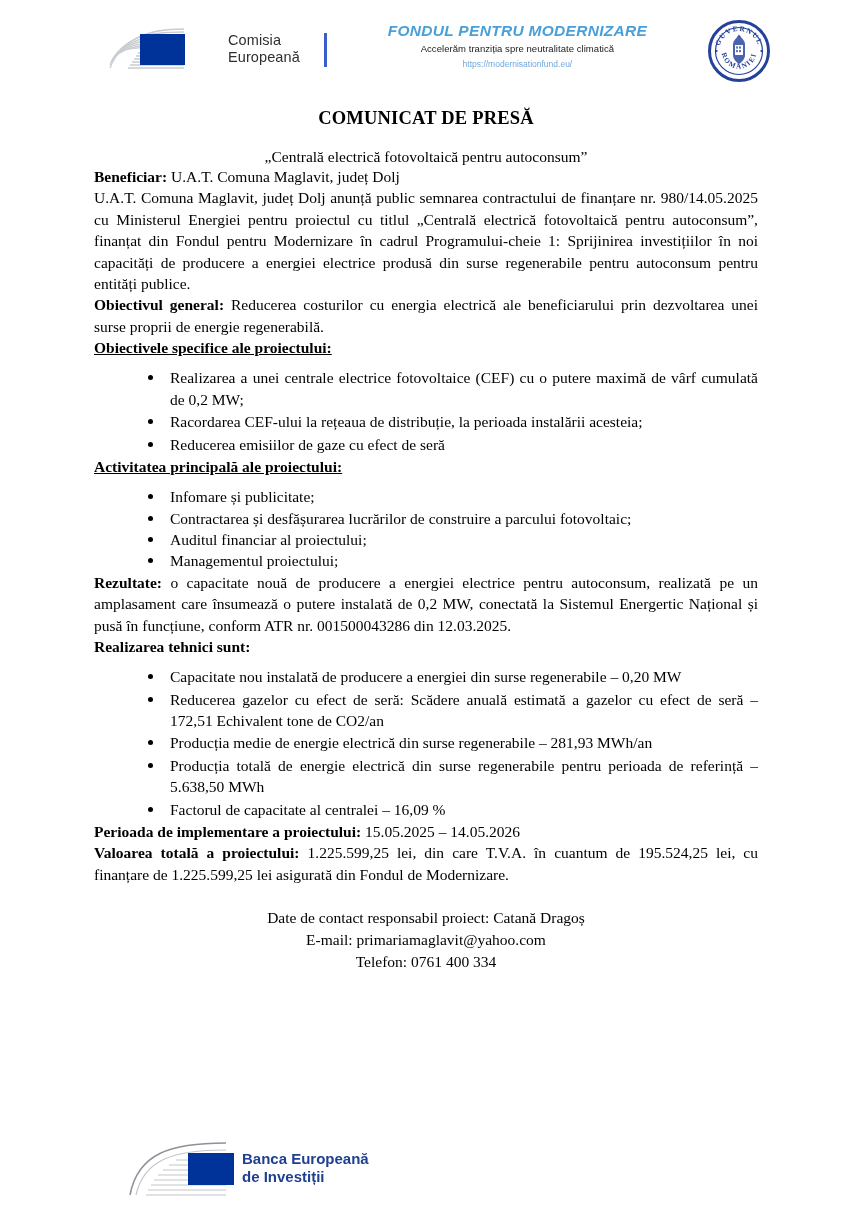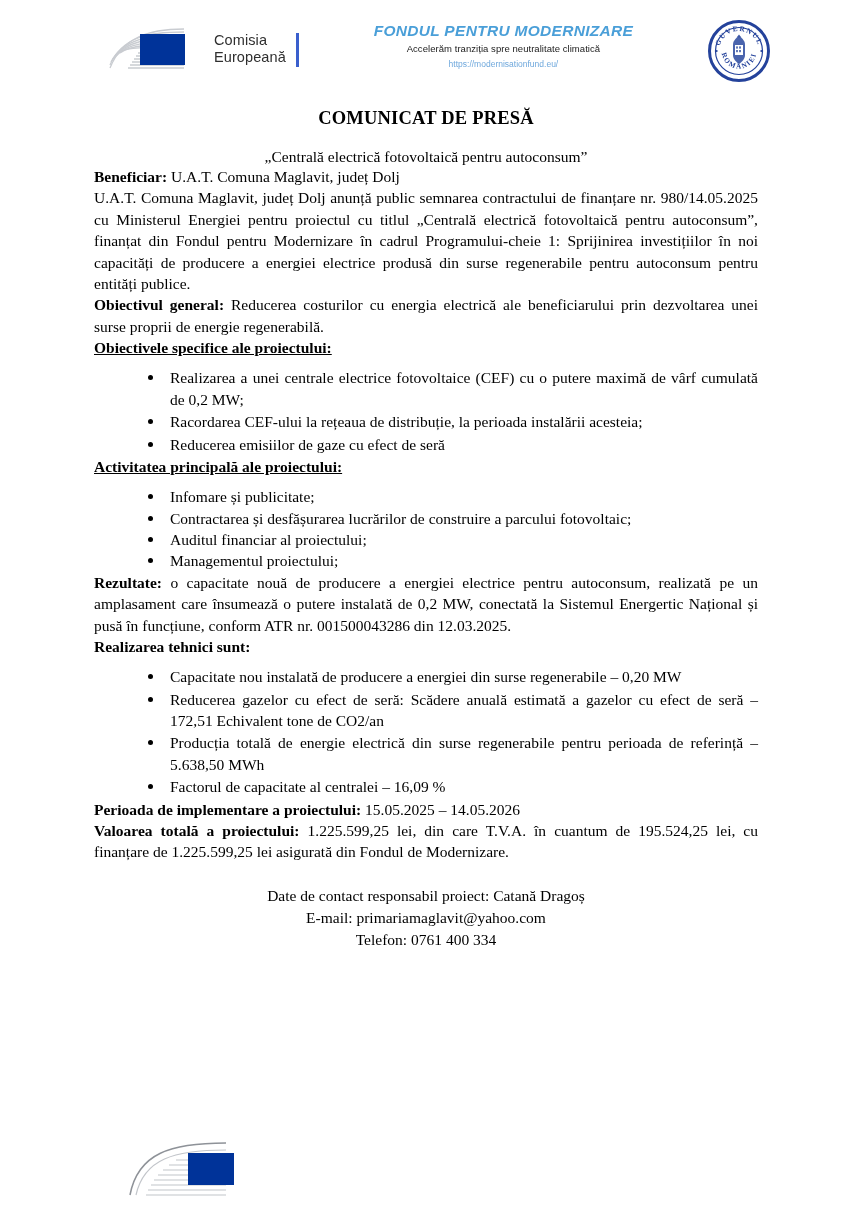--- a/index.html
+++ b/index.html
@@ -30,21 +30,21 @@
     justify-content: space-between;
     padding: 18px 90px 0 108px;
     box-sizing: border-box;
     height: 96px;
   }
 
   
   .ec-logo {
     display: flex;
     align-items: center;
-    gap: 2px;
+    gap: 16px;
     margin-top: 10px;
   }
   .ec-swoosh {
     position: relative;
     width: 104px;
     height: 42px;
   }
   .ec-flag {
     position: absolute;
     left: 32px;
@@ -339,20 +339,21 @@
       <li>Managementul proiectului;</li>
     </ul>
 
     <p class="para gap-rez"><span class="lead-b">Rezultate:</span><span> o capacitate nouă de producere a energiei electrice pentru autoconsum, realizată pe un amplasament care însumează o putere instalată de 0,2 MW, conectată la Sistemul Energertic Național și pusă în funcțiune, conform ATR nr. 001500043286 din 12.03.2025.</span></p>
 
     <p class="para gap-ind lead-b">Realizarea tehnici sunt:</p>
 
     <ul class="blist">
       <li>Capacitate nou instalată de producere a energiei din surse regenerabile – 0,20 MW</li>
       <li>Reducerea gazelor cu efect de seră: Scădere anuală estimată a gazelor cu efect de seră – 172,51 Echivalent tone de CO2/an</li>
+      <li>Producția medie de energie electrică din surse regenerabile – 281,93 MWh/an</li>
       <li>Producția totală de energie electrică din surse regenerabile pentru perioada de referință – 5.638,50 MWh</li>
       <li>Factorul de capacitate al centralei – 16,09 %</li>
     </ul>
 
     <p class="para gap-per"><span class="lead-b">Perioada de implementare a proiectului:</span><span> 15.05.2025 – 14.05.2026</span></p>
 
     <p class="para gap-val"><span class="lead-b">Valoarea totală a proiectului:</span><span> 1.225.599,25 lei, din care T.V.A. în cuantum de 195.524,25 lei, cu finanțare de 1.225.599,25 lei asigurată din Fondul de Modernizare.</span></p>
 
     <div class="contact">
       <div>Date de contact responsabil proiect: Catană Dragoș</div>
@@ -392,16 +393,20 @@
             <circle cx="90" cy="40.2" r="1.5"></circle>
             <circle cx="85" cy="41.1" r="1.5"></circle>
             <circle cx="80.1" cy="40.2" r="1.5"></circle>
             <circle cx="76.4" cy="37.3" r="1.5"></circle>
             <circle cx="74.9" cy="32.3" r="1.5"></circle>
             <circle cx="76.4" cy="27.4" r="1.5"></circle>
             <circle cx="80.1" cy="24.4" r="1.5"></circle>
           </g>
         </svg>
       </div>
+      <div class="eib-text">
+        <div>Banca Europeană</div>
+        <div>de Investiții</div>
+      </div>
     </div>
   </div>
 
 </div>
 
 </body></html>

